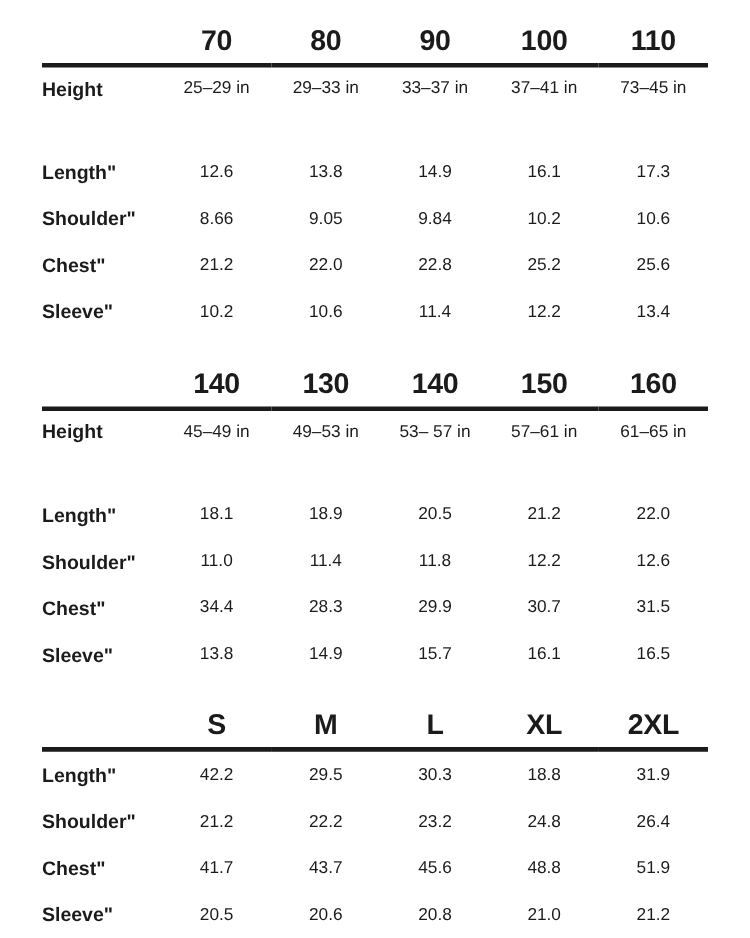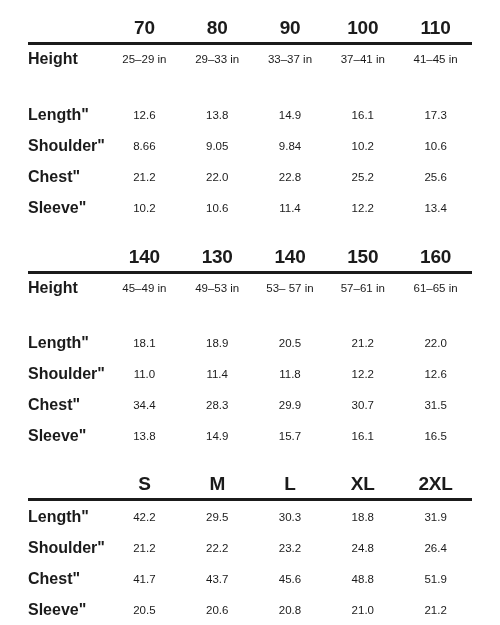--- a/index.html
+++ b/index.html
@@ -66,21 +66,21 @@
   tr.row-measure td {
     height: 31px;
     vertical-align: middle;
   }
   tr.spacer-row td {
     height: 26px;
   }
 
   td.row-label {
     font-weight: bold;
-    font-size: 16px;
+    font-size: 13px;
     text-align: left;
     white-space: nowrap;
   }
 
   td.cell-value {
     text-align: center;
     font-size: 11.5px;
     font-weight: normal;
   }
 
@@ -118,21 +118,21 @@
         <th class="header-size">110</th>
       </tr>
     </thead>
     <tbody>
       <tr class="row-height">
         <td class="row-label">Height</td>
         <td class="cell-value bold-val">25–29 in</td>
         <td class="cell-value bold-val">29–33 in</td>
         <td class="cell-value bold-val">33–37 in</td>
         <td class="cell-value bold-val">37–41 in</td>
-        <td class="cell-value bold-val">41–45 in</td>
+        <td class="cell-value bold-val">73–45 in</td>
       </tr>
       <tr class="spacer-row">
         <td colspan="6"></td>
       </tr>
       <tr class="row-measure">
         <td class="row-label">Length"</td>
         <td class="cell-value">12.6</td>
         <td class="cell-value">13.8</td>
         <td class="cell-value">14.9</td>
         <td class="cell-value">16.1</td>

